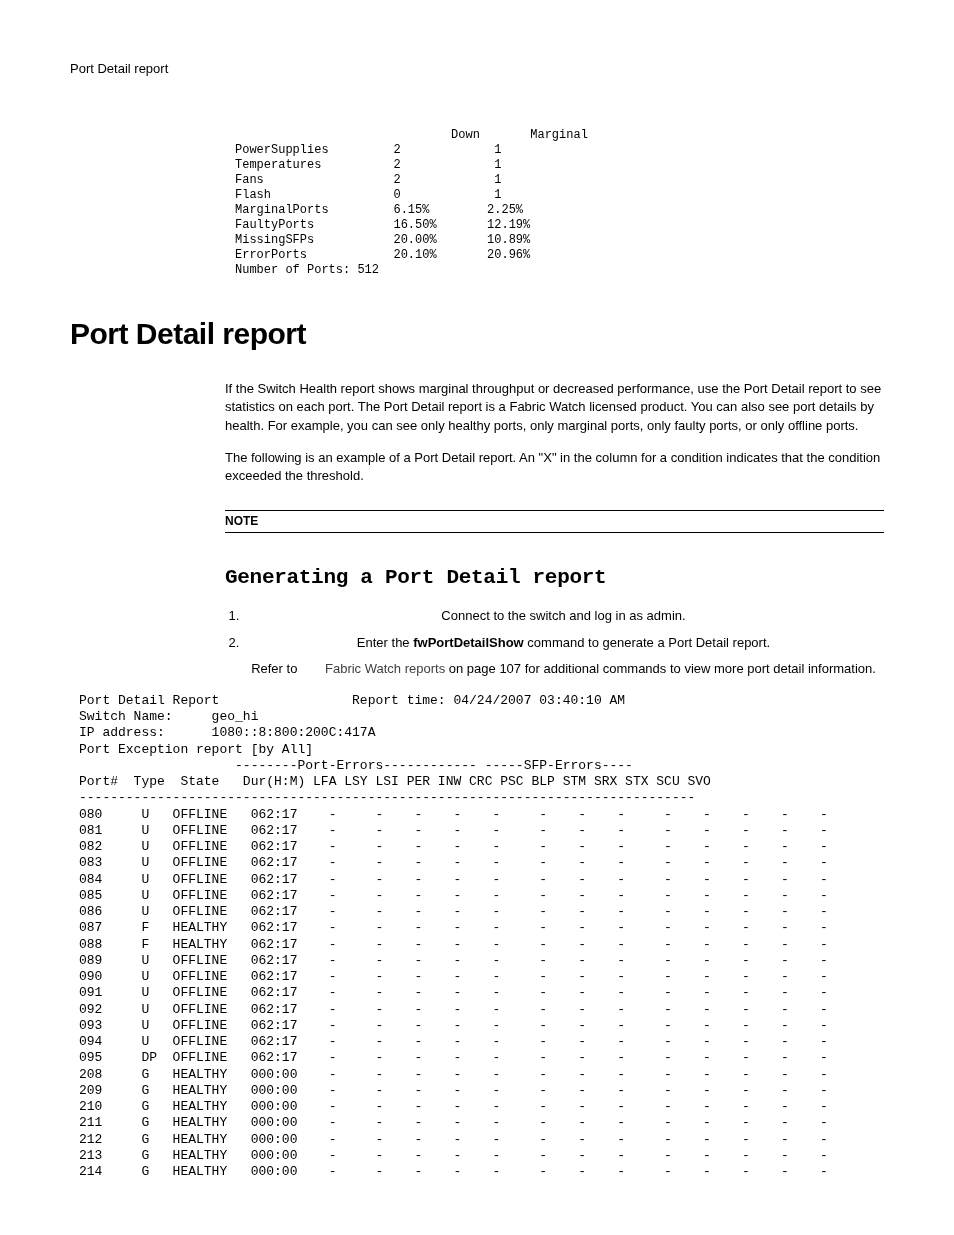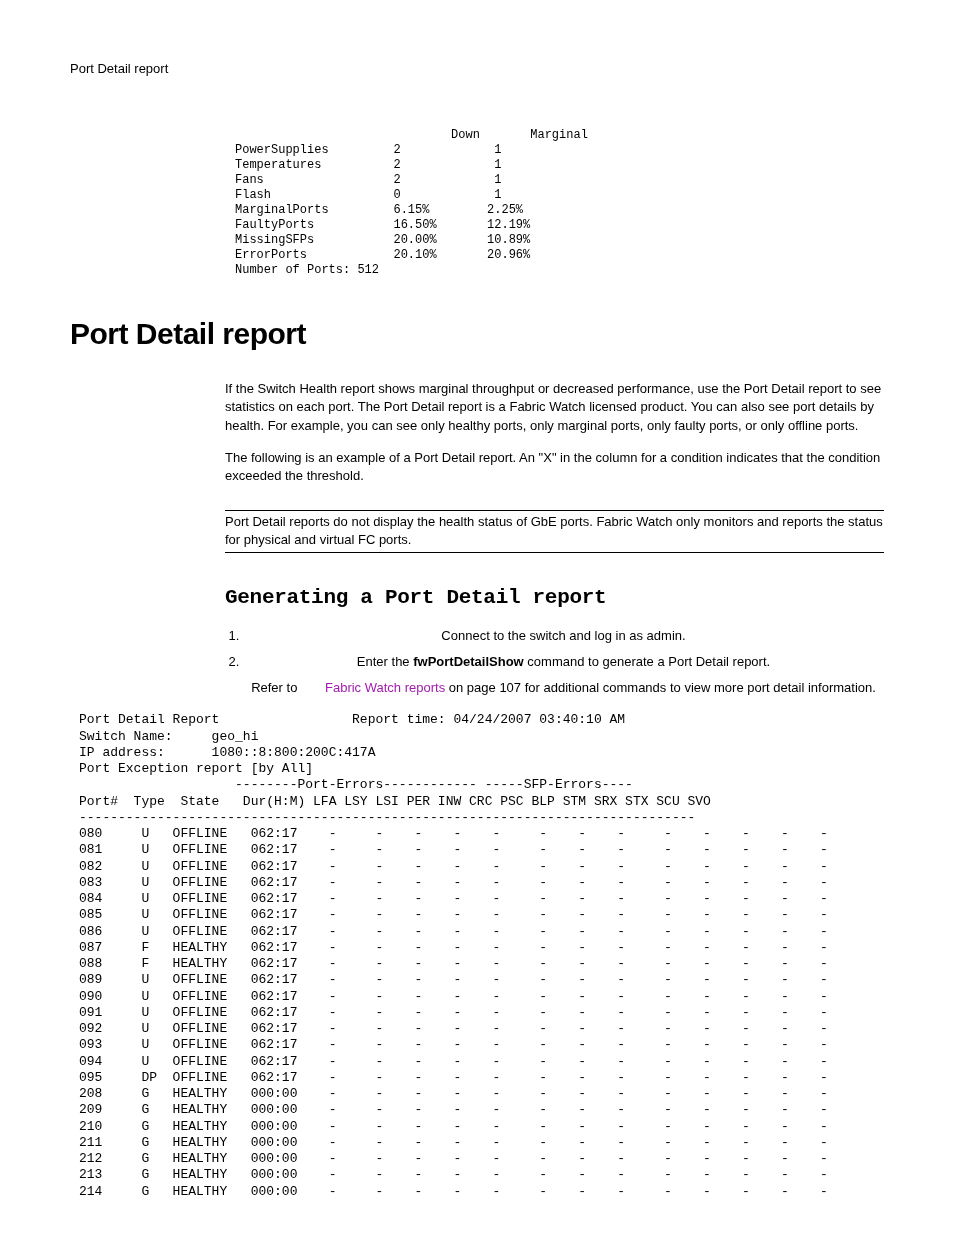--- a/index.html
+++ b/index.html
@@ -67,21 +67,21 @@
   ol li {
     margin-bottom: 8px;
   }
   .sub-step {
     margin-top: 8px;
   }
   .cmd {
     font-weight: bold;
   }
   a.link {
-    color: #a21caf;
+    color: #404040;
     text-decoration: none;
     padding-left: 24px;
   }
   .pre-block-detail {
     margin-top: 15px;
     font-size: 13px;
   }
   .footer {
     margin-top: 60px;
     font-size: 12px;
@@ -111,21 +111,21 @@
 Number of Ports: 512</pre>
 
 <h1>Port Detail report</h1>
 
 <p class="body-text">If the Switch Health report shows marginal throughput or decreased performance, use the Port Detail report to see statistics on each port. The Port Detail report is a Fabric Watch licensed product. You can also see port details by health. For example, you can see only healthy ports, only marginal ports, only faulty ports, or only offline ports.</p>
 
 <p class="body-text">The following is an example of a Port Detail report. An "X" in the column for a condition indicates that the condition exceeded the threshold.</p>
 
 <div class="note-block">
   <hr>
-  <div>Port Detail reports do not display the health status of GbE ports. Fabric Watch only monitors and reports the status for physical and virtual FC ports.</div>
+  <div class="note-label">NOTE</div>
   <hr>
 </div>
 
 <h2 class="h2-indent">Generating a Port Detail report</h2>
 
 <ol>
   <li>Connect to the switch and log in as admin.</li>
   <li>
     <span>Enter the </span><span class="cmd">fwPortDetailShow</span><span> command to generate a Port Detail report.</span>
     <div class="sub-step">

